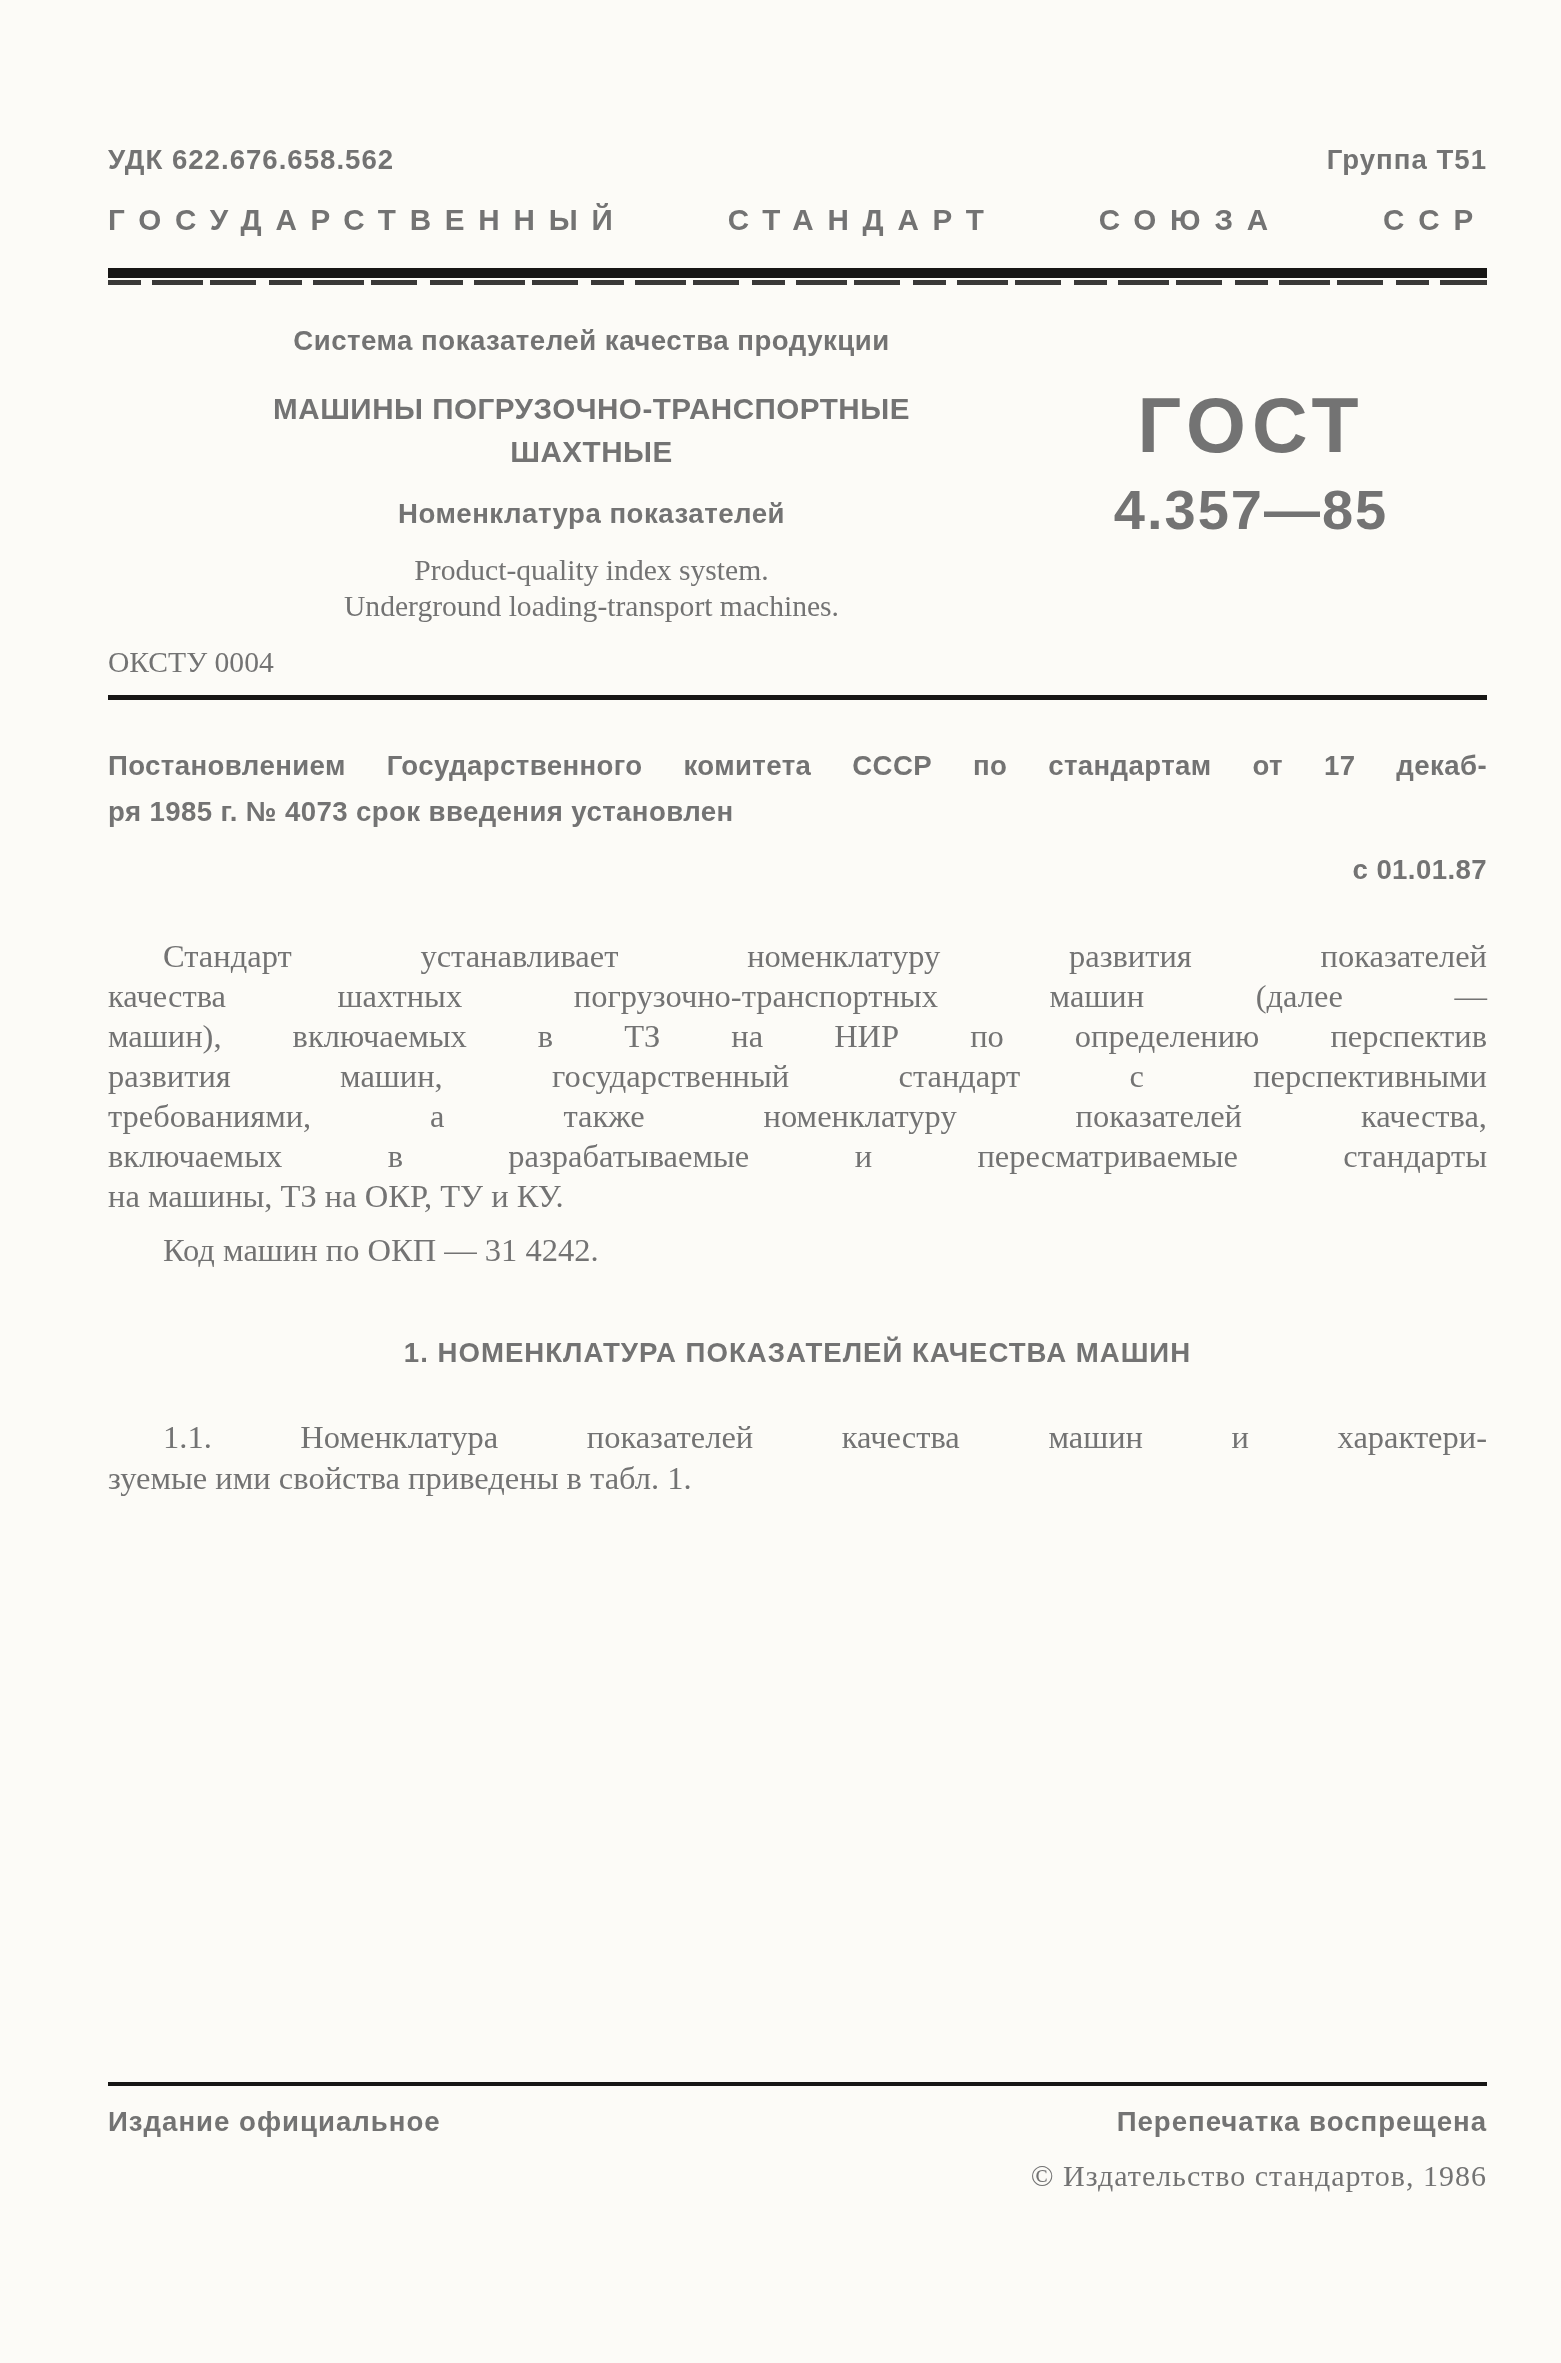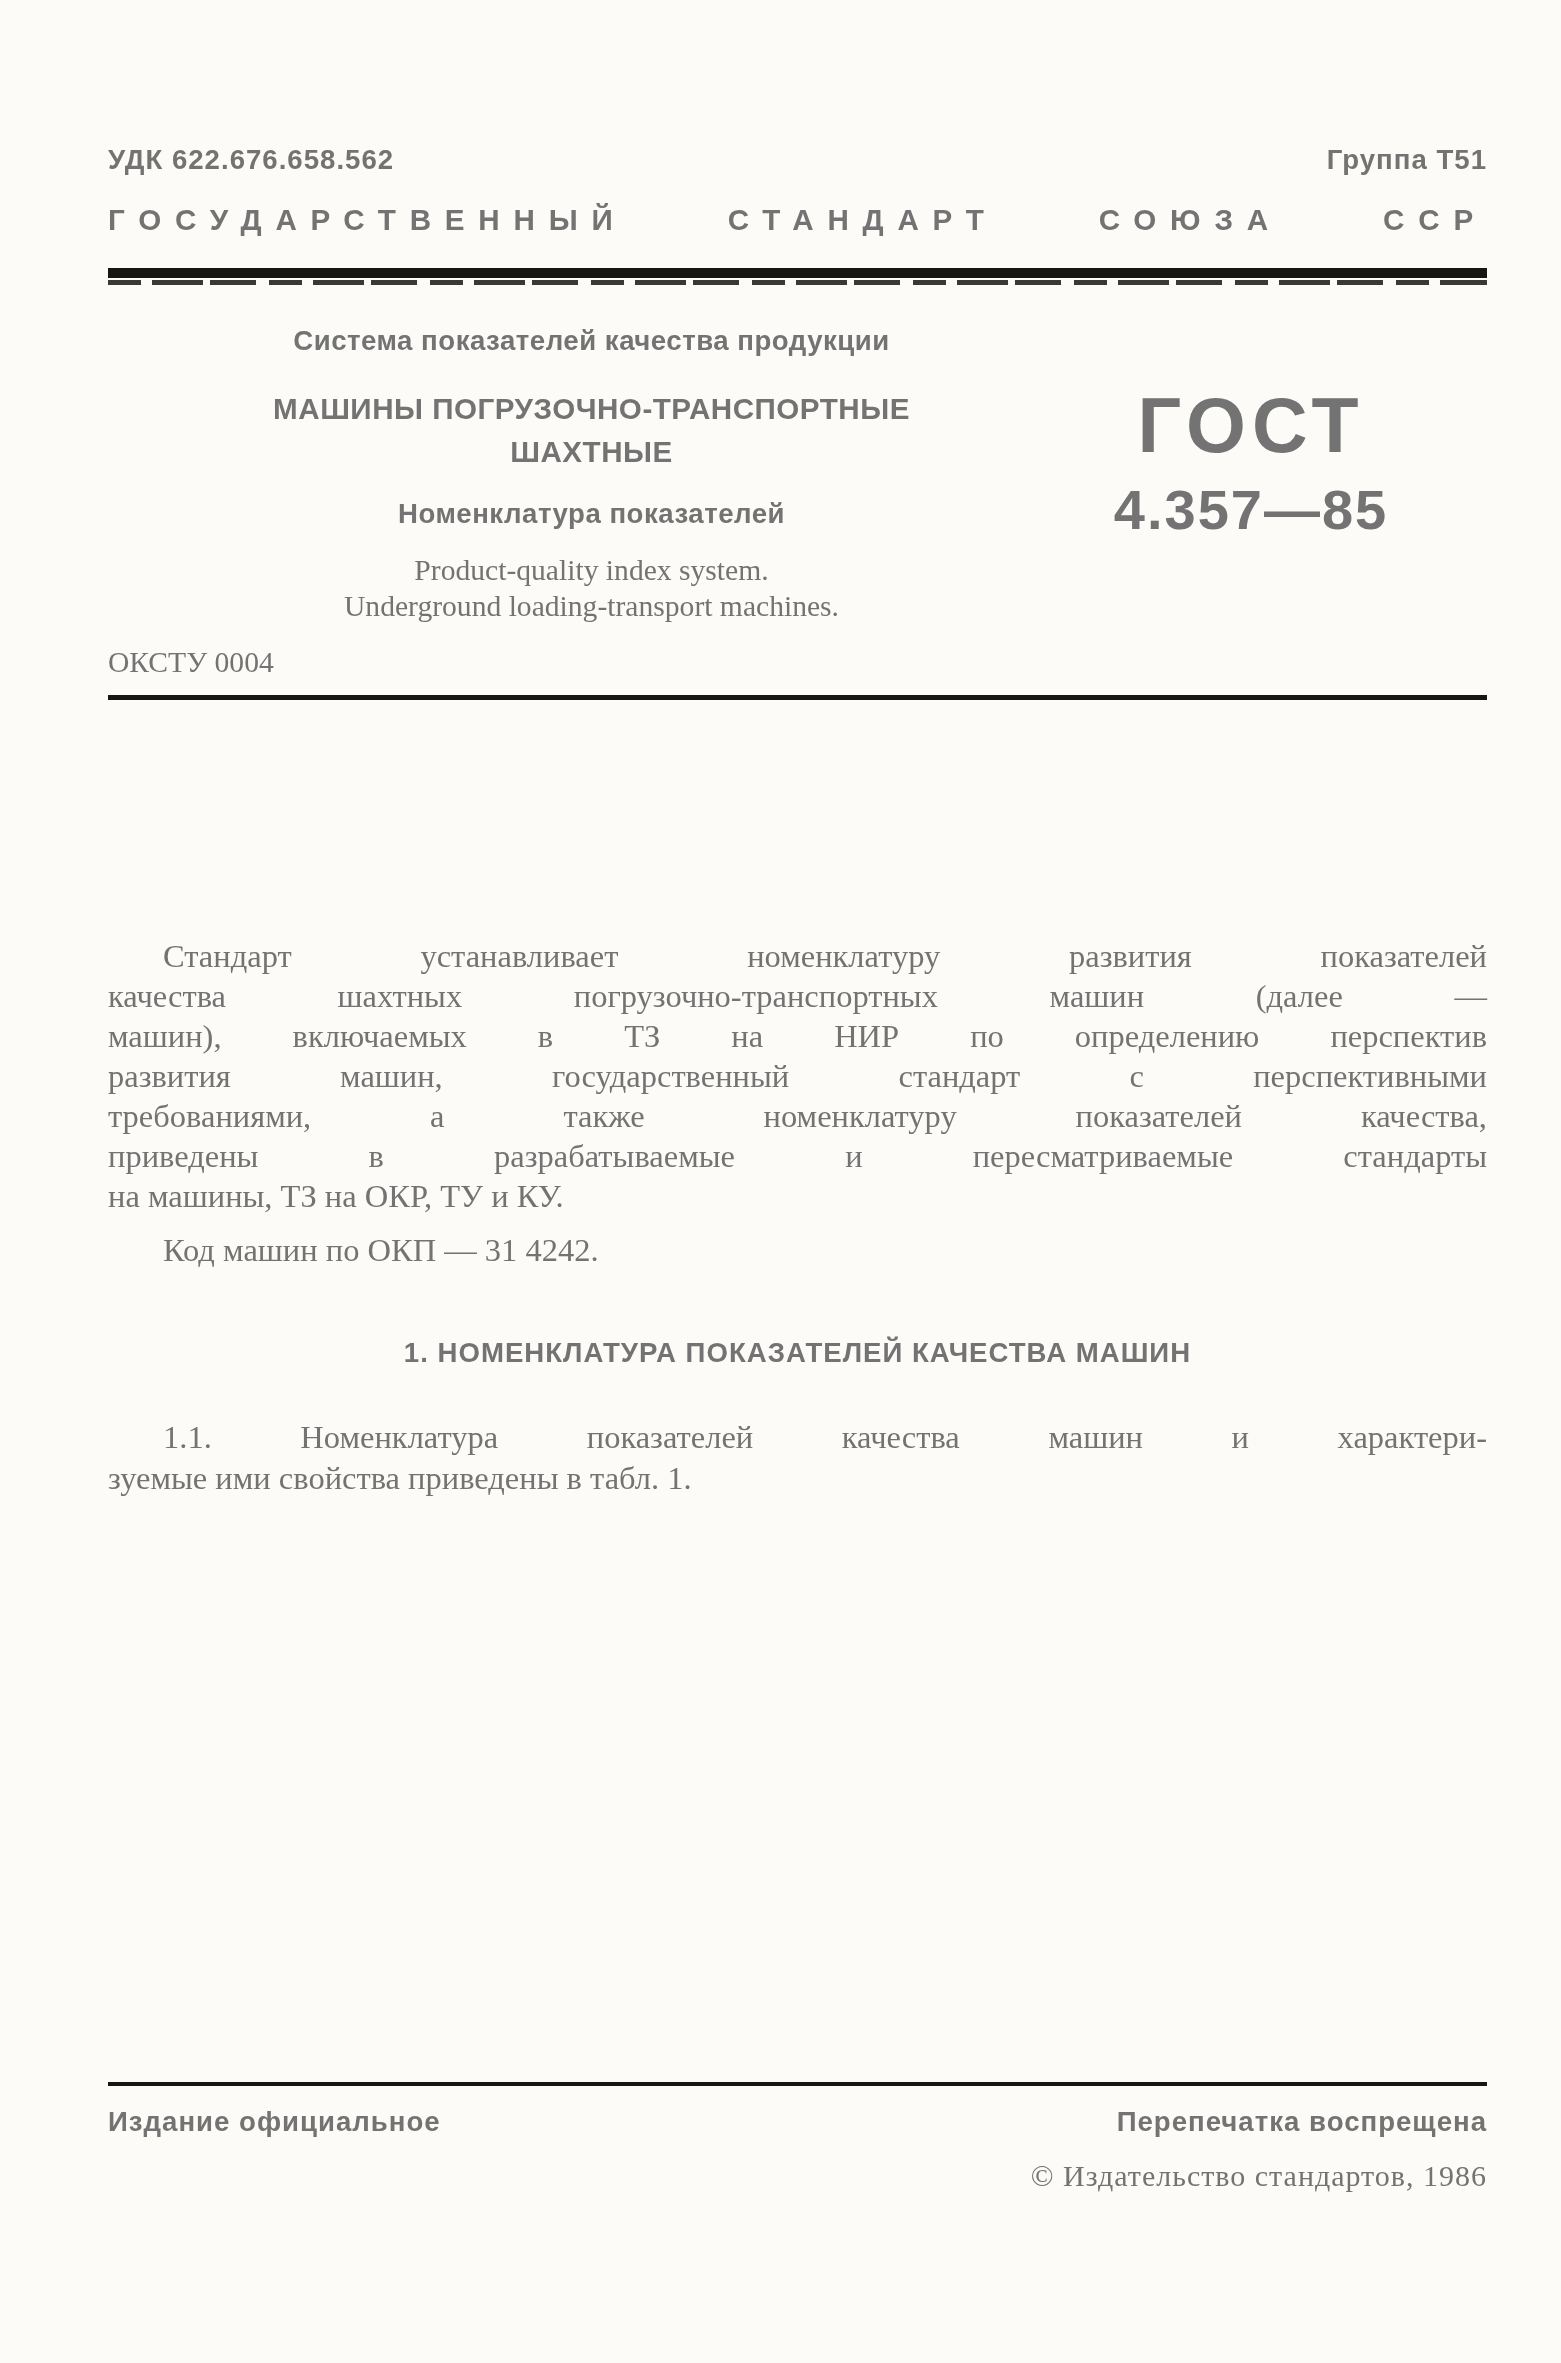--- a/index.html
+++ b/index.html
@@ -113,28 +113,33 @@
 
   <div class="abs gost-block sans">
     <div class="gost-word">ГОСТ</div>
     <div class="gost-num">4.357—85</div>
   </div>
 
   <div class="abs okstu serif">ОКСТУ 0004</div>
 
   <div class="abs rule-1"></div>
 
+  <div class="abs decree sans">
+    <div class="decree-line-just">Постановлением Государственного комитета СССР по стандартам от 17 декаб-</div>
+    <div>ря 1985 г. № 4073 срок введения установлен</div>
+    <div class="decree-date">с 01.01.87</div>
+  </div>
 
   <div class="abs body-text serif">
     <div class="b-line first">Стандарт устанавливает номенклатуру развития показателей</div>
     <div class="b-line">качества шахтных погрузочно-транспортных машин (далее —</div>
     <div class="b-line">машин), включаемых в ТЗ на НИР по определению перспектив</div>
     <div class="b-line">развития машин, государственный стандарт с перспективными</div>
     <div class="b-line">требованиями, а также номенклатуру показателей качества,</div>
-    <div class="b-line">приведены в разрабатываемые и пересматриваемые стандарты</div>
+    <div class="b-line">включаемых в разрабатываемые и пересматриваемые стандарты</div>
     <div class="b-line last">на машины, ТЗ на ОКР, ТУ и КУ.</div>
     <div class="code-line">Код машин по ОКП — 31 4242.</div>
   </div>
 
   <div class="abs section-heading sans">1. НОМЕНКЛАТУРА ПОКАЗАТЕЛЕЙ КАЧЕСТВА МАШИН</div>
 
   <div class="abs clause11 serif">
     <div class="b-line first">1.1. Номенклатура показателей качества машин и характери-</div>
     <div class="b-line last">зуемые ими свойства приведены в табл. 1.</div>
   </div>

